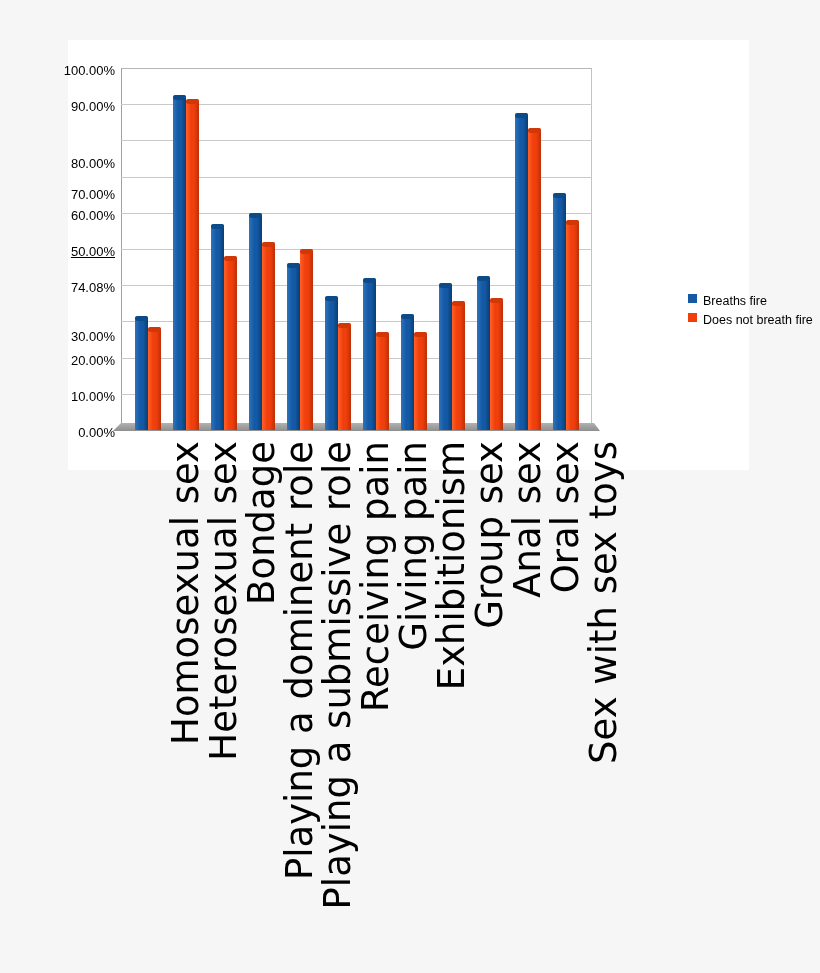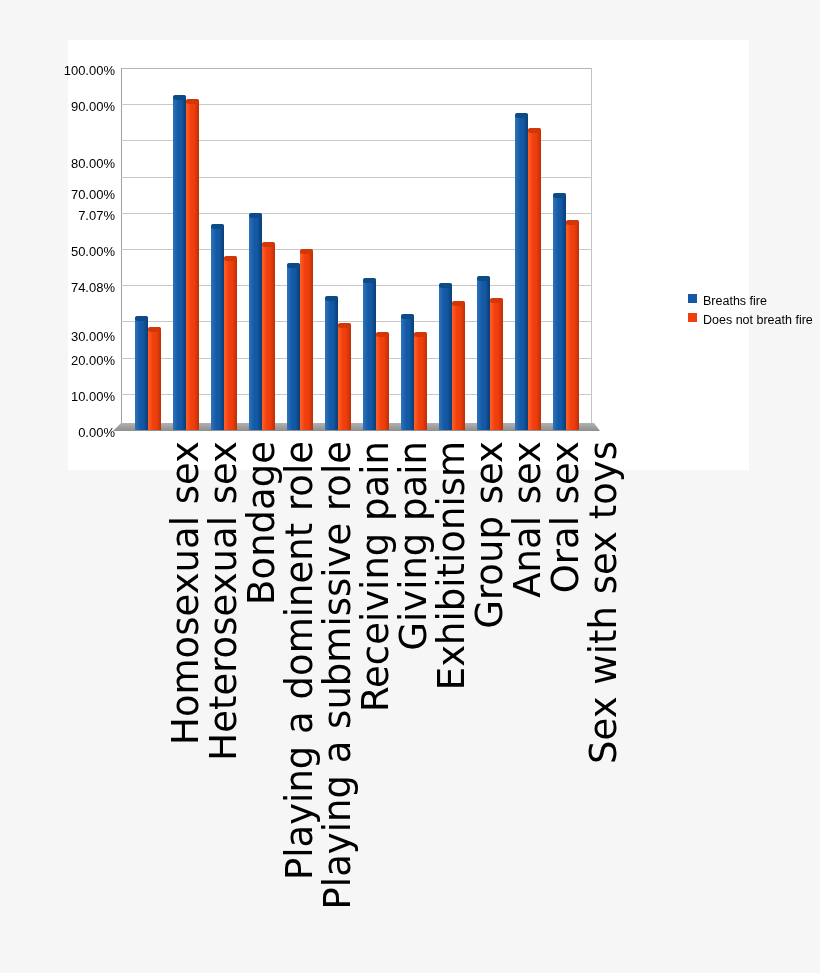--- a/index.html
+++ b/index.html
@@ -116,22 +116,22 @@
       <div class="gridline" style="top: 176.6px;"></div>
       <div class="gridline" style="top: 140.4px;"></div>
       <div class="gridline" style="top: 104.2px;"></div>
     </div>
   <div id="yticks">
       <div class="ytick" style="top: 425px;">0.00%</div>
       <div class="ytick" style="top: 388.8px;">10.00%</div>
       <div class="ytick" style="top: 352.6px; text-align: right;">20.00%</div>
       <div class="ytick" style="top: 329px;">30.00%</div>
       <div class="ytick" style="top: 280.2px;">74.08%</div>
-      <div class="ytick" style="top: 244px;">50.00%</div>
-      <div class="ytick" style="top: 207.8px;">7.07%</div>
+      <div class="ytick" style="top: 244px; text-decoration: underline;">50.00%</div>
+      <div class="ytick" style="top: 207.8px;">60.00%</div>
       <div class="ytick" style="top: 187px;">70.00%</div>
       <div class="ytick" style="top: 135.4px; margin-top: 21px;">80.00%</div>
       <div class="ytick" style="top: 99.2px;">90.00%</div>
       <div class="ytick" style="top: 63px;">100.00%</div>
     </div>
   <div class="floor"></div>
   <div id="bars">
       <div class="bar" style="left: 135px; top: 316px; width: 13px; height: 114px; background: linear-gradient(90deg, rgb(46, 116, 188) 0%, rgb(19, 89, 165) 40%, rgb(19, 89, 165) 62%, rgb(10, 62, 115) 100%);">
         <div class="cap" style="background: rgb(12, 75, 135);"></div>
       </div>

